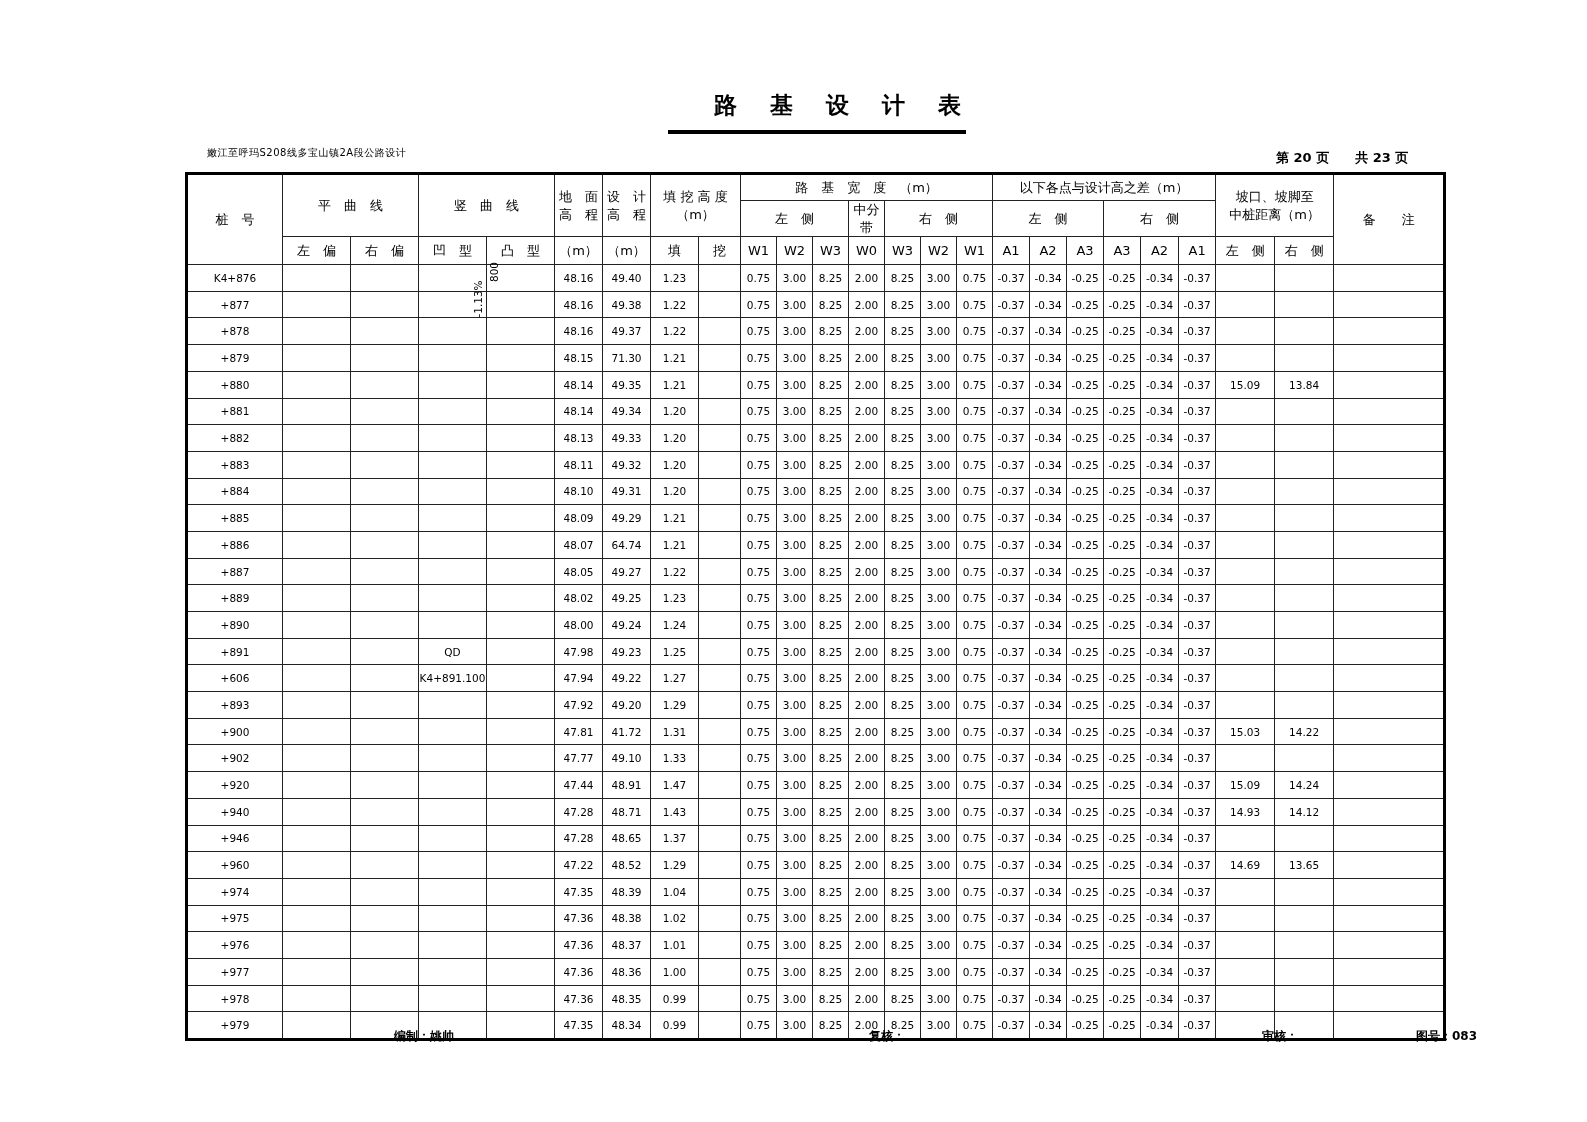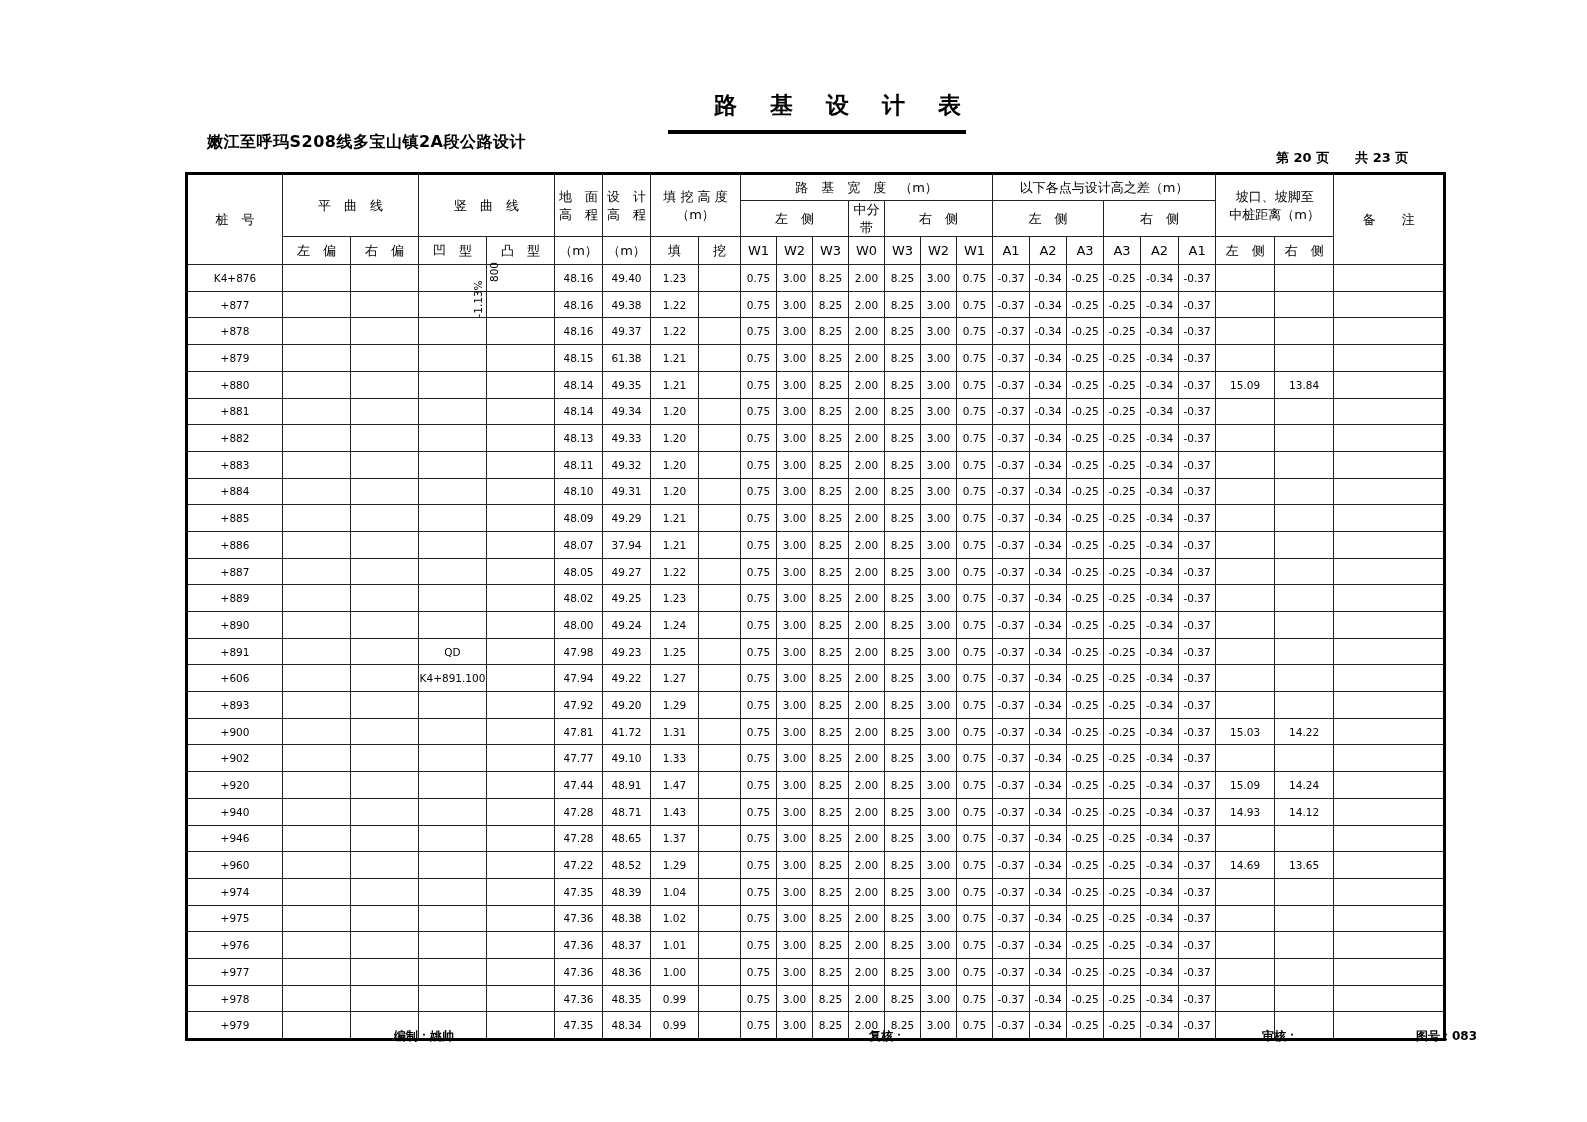--- a/index.html
+++ b/index.html
@@ -8,22 +8,22 @@
     background:#ffffff; color:#000;
     font-family:"DejaVu Sans","Liberation Sans",sans-serif;
     overflow:hidden;
   }
   .title-wrap {
     position:absolute; top:90px; left:668px; width:298px;
     text-align:right; border-bottom:4px solid #000; padding-bottom:9px;
   }
   .title { font-size:23px; font-weight:bold; letter-spacing:5px; white-space:nowrap; }
   .subtitle {
-    position:absolute; left:207px; top:132px;
-    font-size:16px; font-weight:bold; letter-spacing:0.5px; white-space:nowrap;
+    position:absolute; left:207px; top:146px;
+    font-size:10px; font-weight:normal; letter-spacing:0.5px; white-space:nowrap;
   }
   .pageinfo {
     position:absolute; left:1276px; top:149px;
     font-size:13px; font-weight:bold; white-space:nowrap;
   }
   .table-wrap { position:absolute; left:185px; top:172px; }
   table.design {
     border-collapse:collapse; table-layout:fixed; width:1257px;
     border:3px solid #000;
   }
@@ -229,21 +229,21 @@
           <td></td>
           <td></td>
         </tr>
         <tr>
           <td>+879</td>
           <td class="curve"></td>
           <td class="curve"></td>
           <td class="curve"></td>
           <td class="curve"></td>
           <td>48.15</td>
-          <td>61.38</td>
+          <td>71.30</td>
           <td>1.21</td>
           <td></td>
           <td>0.75</td>
           <td>3.00</td>
           <td>8.25</td>
           <td>2.00</td>
           <td>8.25</td>
           <td>3.00</td>
           <td>0.75</td>
           <td>-0.37</td>
@@ -418,21 +418,21 @@
           <td></td>
           <td></td>
         </tr>
         <tr>
           <td>+886</td>
           <td class="curve"></td>
           <td class="curve"></td>
           <td class="curve"></td>
           <td class="curve"></td>
           <td>48.07</td>
-          <td>37.94</td>
+          <td>64.74</td>
           <td>1.21</td>
           <td></td>
           <td>0.75</td>
           <td>3.00</td>
           <td>8.25</td>
           <td>2.00</td>
           <td>8.25</td>
           <td>3.00</td>
           <td>0.75</td>
           <td>-0.37</td>

